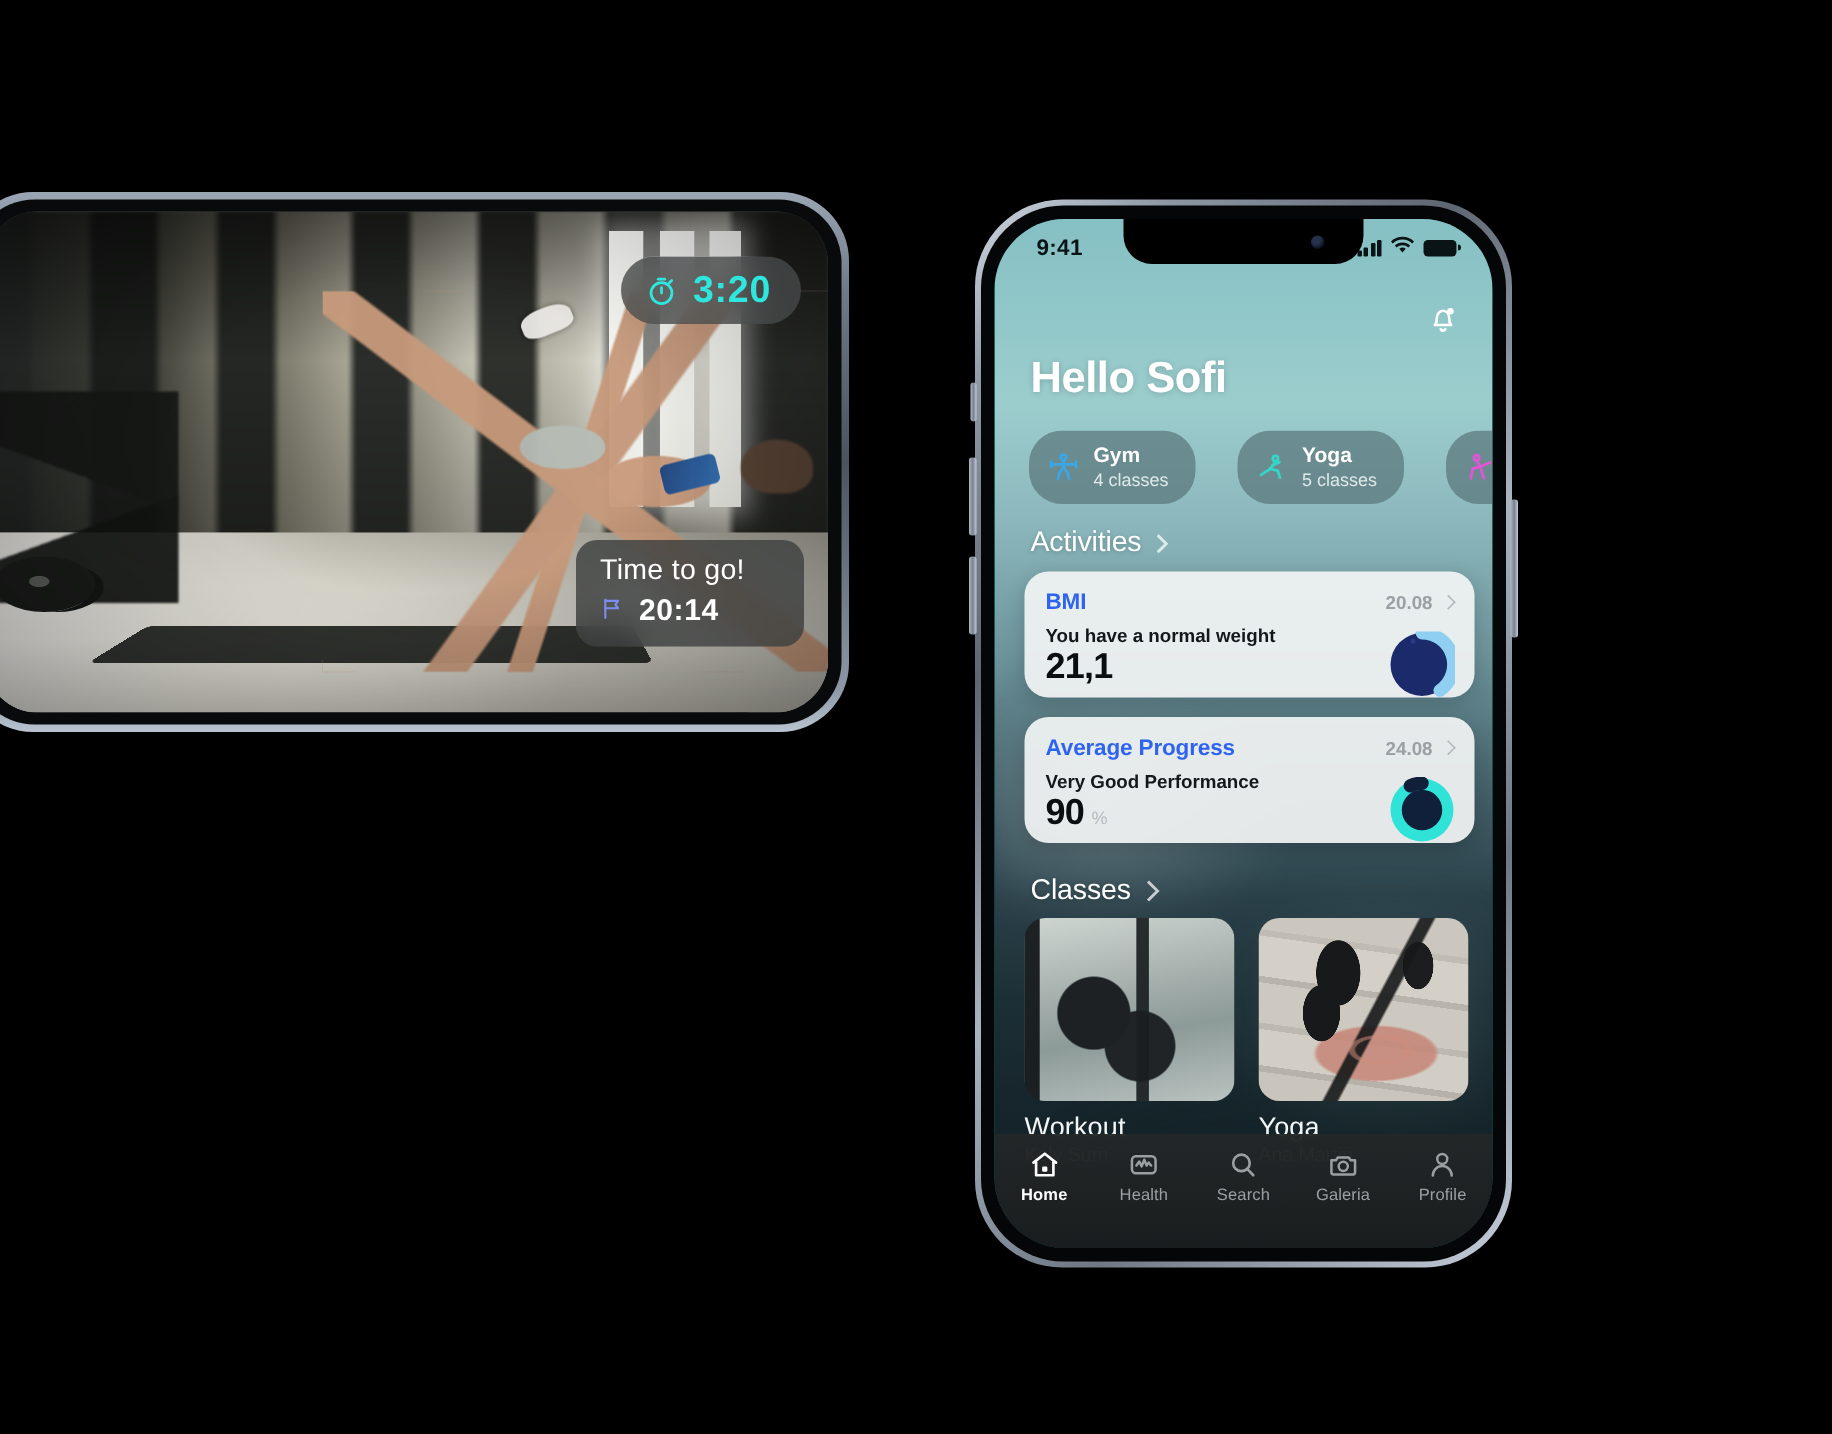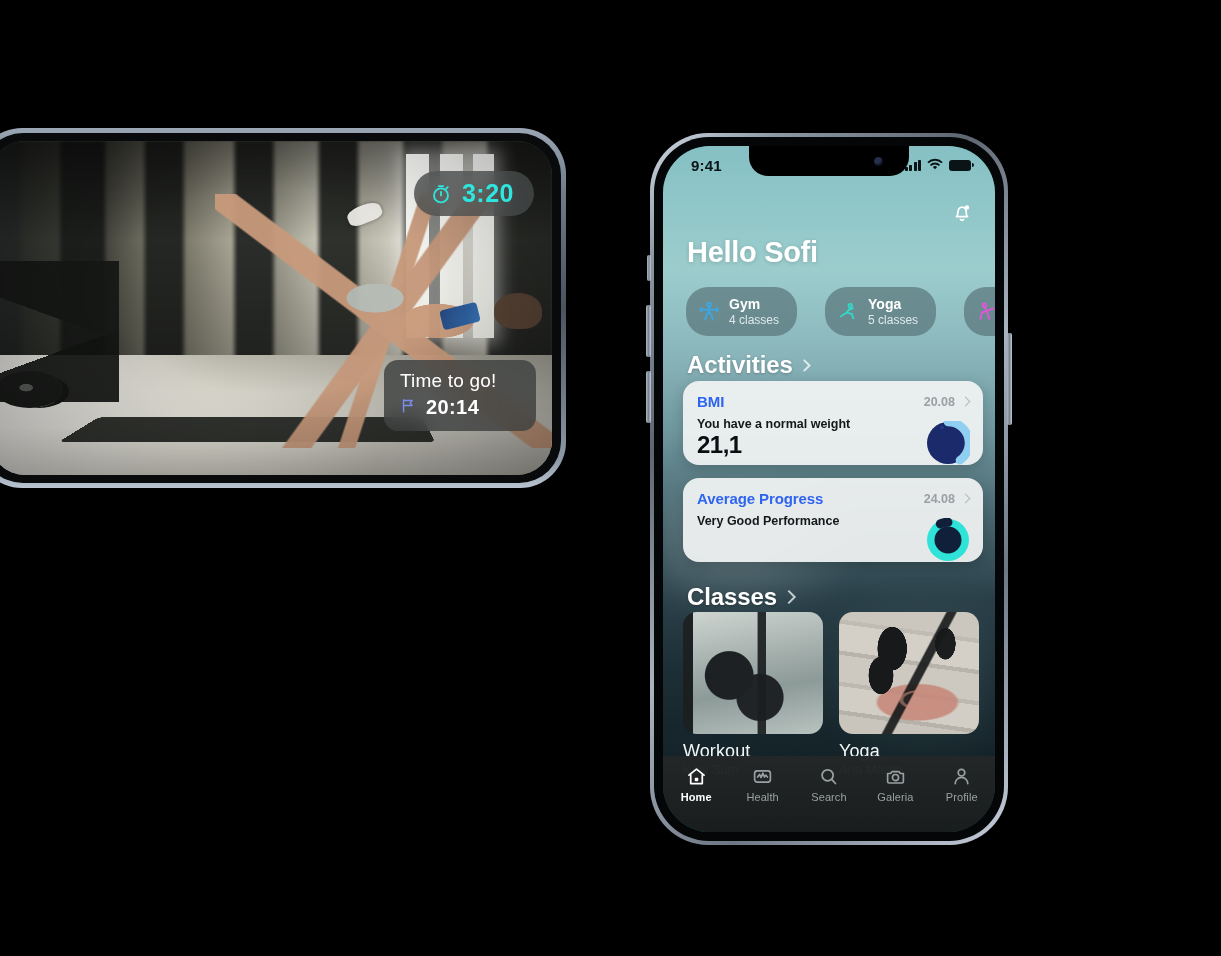--- a/index.html
+++ b/index.html
@@ -196,21 +196,21 @@
     text-shadow:0 1px 4px rgba(0,0,0,.18); }
 
   .chips { position:absolute; left:23px; top:141px; right:0; display:flex; gap:28px; overflow:hidden; }
   .chip { display:flex; align-items:center; gap:9px; flex:0 0 auto;
     background:rgba(78,103,108,.60); border-radius:22px; padding:8px 18px 8px 12px; }
   .chip-icon { width:22px; height:22px; flex:0 0 auto; }
   .chip-title { color:#fff; font-size:14px; font-weight:700; line-height:1.1; }
   .chip-sub { color:#dfe9ea; font-size:12px; font-weight:400; line-height:1.25; }
 
   .section-head { position:absolute; left:24px; display:flex; align-items:center; gap:7px; }
-  .section-head .sh-label { color:#fff; font-size:24px; font-weight:700; letter-spacing:-.1px;
+  .section-head .sh-label { color:#fff; font-size:19px; font-weight:400; letter-spacing:-.1px;
     text-shadow:0 1px 3px rgba(0,0,0,.25); }
   .chev { width:9px; height:9px; border-right:2.2px solid rgba(255,255,255,.72);
     border-top:2.2px solid rgba(255,255,255,.72); transform:rotate(45deg); }
   #head-activities { top:205px; }
   #head-classes { top:437px; }
   #head-classes .chev { width:10px; height:10px; border-width:2.4px; }
 
   .card { position:absolute; left:20px; width:300px; border-radius:16px;
     background:rgba(241,243,243,.93);
     box-shadow:0 4px 14px rgba(0,0,0,.18); padding:12px 14px 13px 14px; }
@@ -454,20 +454,24 @@
 
           <div class="card" id="card-progress">
             <div class="card-top">
               <span class="card-title" style="color:#2f64f0">Average Progress</span>
               <span class="card-right">
                 <span class="card-date">24.08</span>
                 <span class="chev-sm"></span>
               </span>
             </div>
             <div class="card-sub">Very Good Performance</div>
+            <div class="card-value">
+              <span>90</span>
+              <span class="card-unit">%</span>
+            </div>
             <span class="ring-wrap">
               <svg viewBox="0 0 44 44" width="44" height="44">
                 <circle cx="22" cy="22" r="21" fill="#2fe3d8"></circle>
                 <circle cx="22" cy="22" r="13.5" fill="#10203a"></circle>
                 <path d="M22 4.2 A17.8 17.8 0 0 0 14.3 5.9" fill="none" stroke="#10203a" stroke-width="9" stroke-linecap="round"></path>
               </svg>
             </span>
           </div>
 
           <div class="section-head" id="head-classes">

